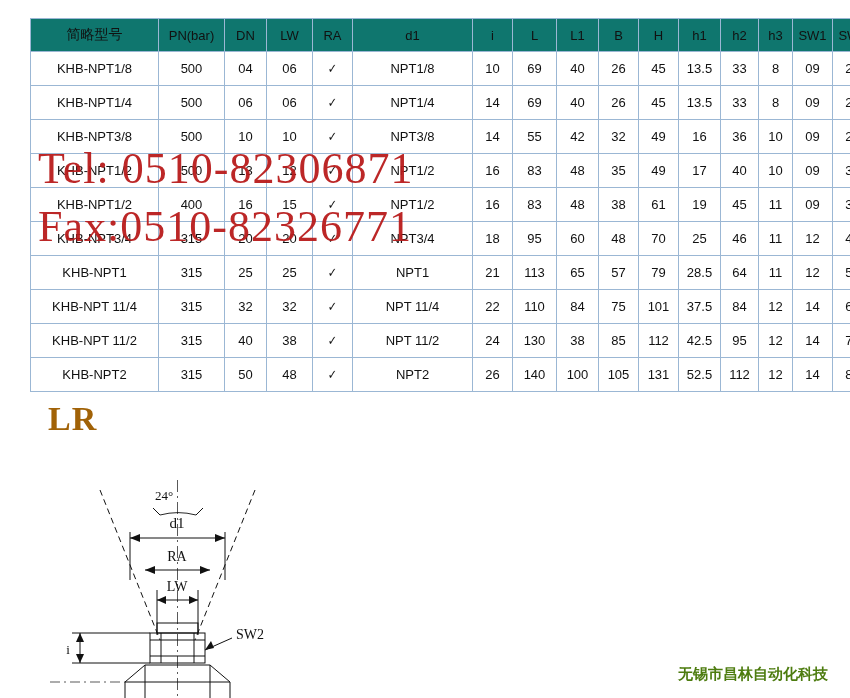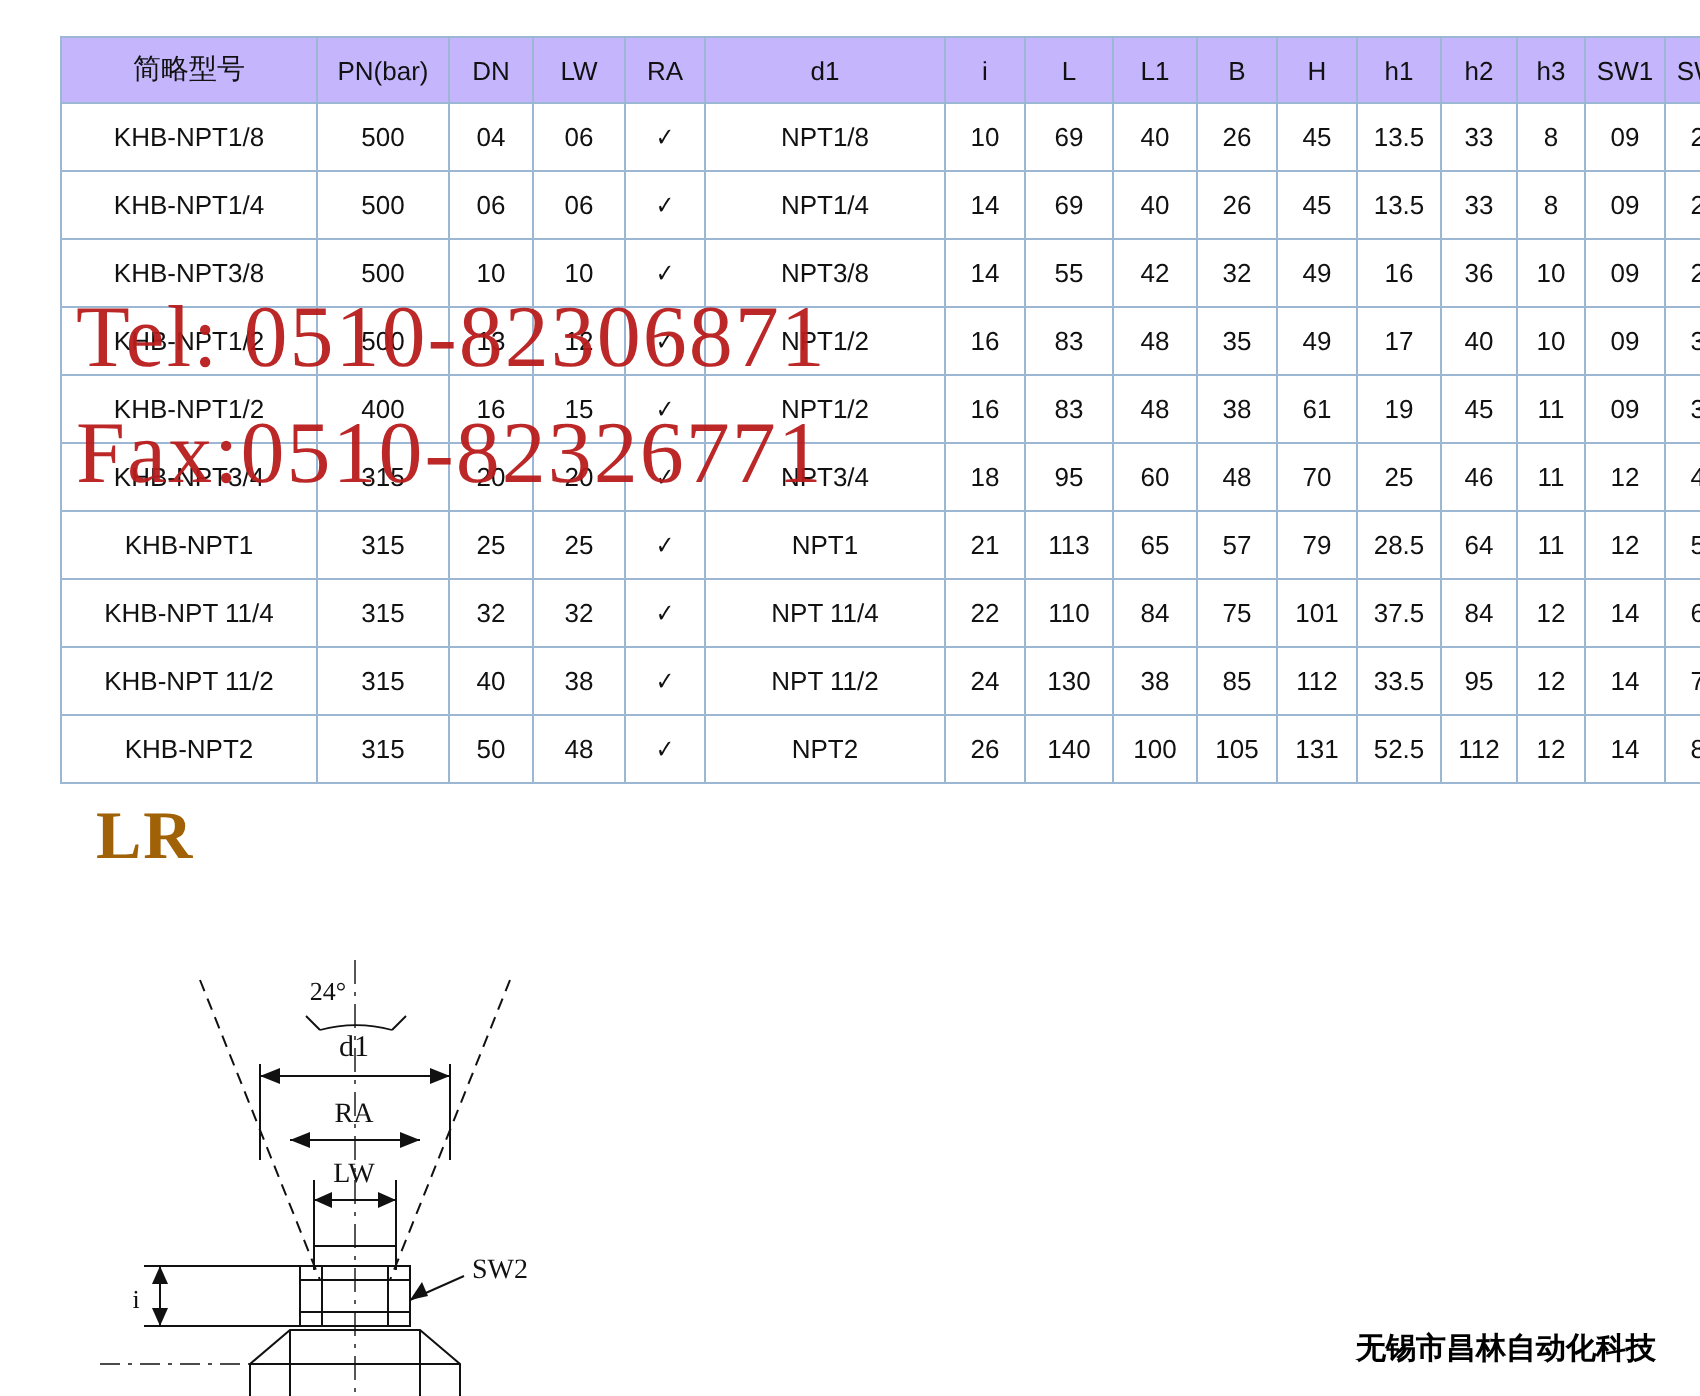--- a/index.html
+++ b/index.html
@@ -31,21 +31,21 @@
     border: 1px solid #9bb7d4;
     text-align: center;
     vertical-align: middle;
     font-size: 13px;
     color: #111;
     height: 33px;
     padding: 0;
     white-space: nowrap;
   }
   table.spec thead th {
-    background: #c4b5fd;
+    background: #0f766e;
     font-weight: normal;
     height: 32px;
   }
   table.spec thead th.cn {
     font-size: 14px;
   }
   .check {
     font-size: 13px;
     line-height: 1;
     display: inline-block;
@@ -106,21 +106,21 @@
     width: 420px;
     height: 248px;
   }
 
   
   .company {
     position: absolute;
     right: 22px;
     bottom: 14px;
     font-size: 15px;
-    color: #000000;
+    color: #4d7c0f;
     font-family: "Liberation Sans", sans-serif;
     font-weight: bold;
     white-space: nowrap;
   }
 </style>
 </head>
 <body>
 
 <div class="table-wrap">
   <table class="spec">
@@ -312,21 +312,21 @@
           <td>315</td>
           <td>40</td>
           <td>38</td>
           <td><span class="check">✓</span></td>
           <td>NPT 11/2</td>
           <td>24</td>
           <td>130</td>
           <td>38</td>
           <td>85</td>
           <td>112</td>
-          <td>33.5</td>
+          <td>42.5</td>
           <td>95</td>
           <td>12</td>
           <td>14</td>
           <td>70</td>
         </tr>
         <tr>
           <td>KHB-NPT2</td>
           <td>315</td>
           <td>50</td>
           <td>48</td>

